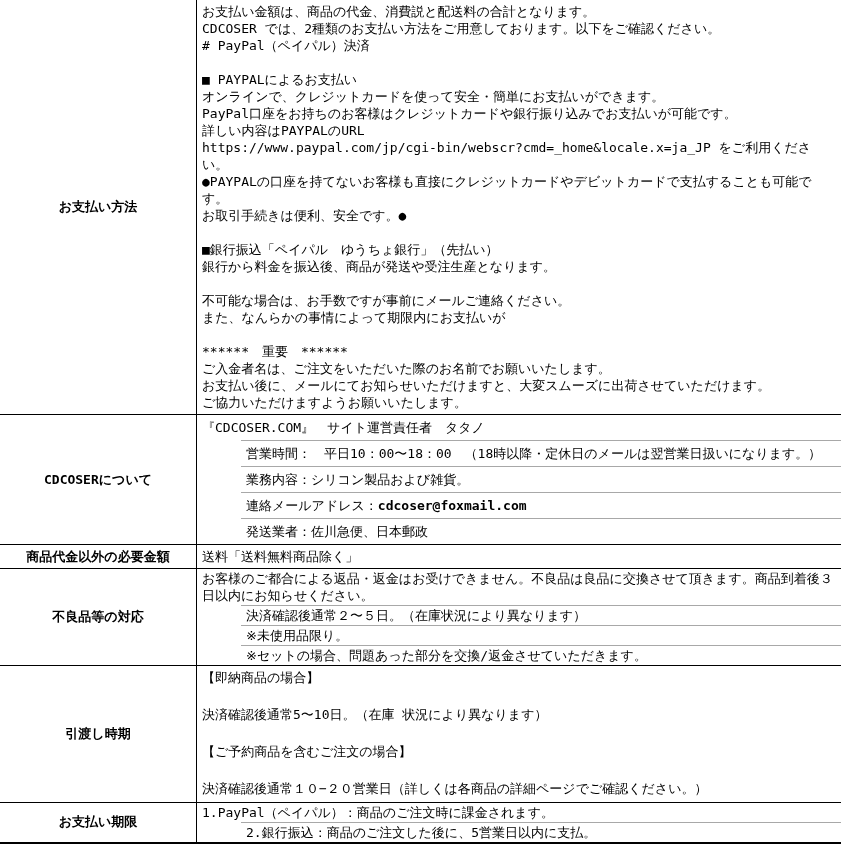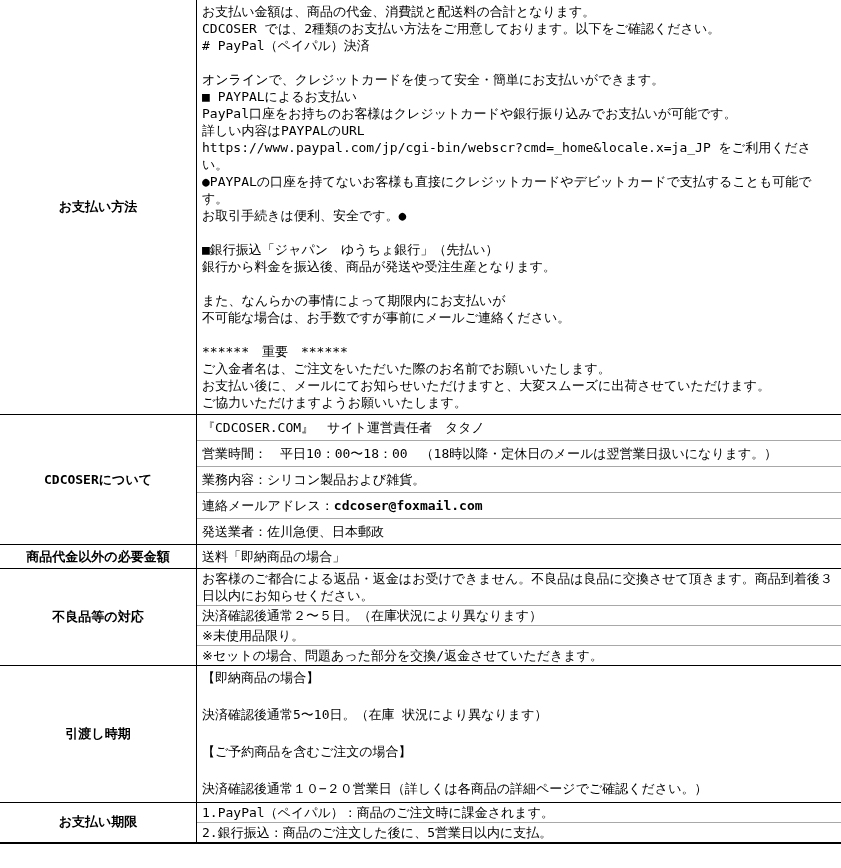--- a/index.html
+++ b/index.html
@@ -9,48 +9,48 @@
   .row { display:grid; grid-template-columns:197px 1fr; border-top:1px solid #000; }
   .row:first-child { border-top:none; }
   .hdr { border-right:1px solid #000; display:flex; align-items:center;
          justify-content:center; text-align:center; font-weight:bold; padding:2px 24px; }
   .content { padding:3px 5px; }
   .content.nopad { padding:0; }
   .line { min-height:17px; line-height:17px; white-space:normal; }
   .line18 { min-height:18.5px; line-height:18.5px; }
   .subrow { padding:4px 5px; line-height:17px; }
   .subrow.tight { padding:1px 5px; }
-  .subrow + .subrow { border-top:1px solid #a8a8a8; }
+  .subrow + .subrow { border-top:1px solid #a8a8a8;margin-left:44px; }
   .bold { font-weight:bold; }
 </style>
 </head>
 <body>
 
 <div class="table">
 
   <div class="row">
     <div class="hdr">お支払い方法</div>
     <div class="content">
       <div class="line">お支払い金額は、商品の代金、消費説と配送料の合計となります。</div>
       <div class="line">CDCOSER では、2種類のお支払い方法をご用意しております。以下をご確認ください。</div>
       <div class="line"># PayPal（ペイパル）決済</div>
       <div class="line"></div>
+      <div class="line">■ PAYPALによるお支払い</div>
       <div class="line">オンラインで、クレジットカードを使って安全・簡単にお支払いができます。</div>
-      <div class="line">■ PAYPALによるお支払い</div>
       <div class="line">PayPal口座をお持ちのお客様はクレジットカードや銀行振り込みでお支払いが可能です。</div>
       <div class="line">詳しい内容はPAYPALのURL</div>
       <div class="line">https://www.paypal.com/jp/cgi-bin/webscr?cmd=_home&amp;locale.x=ja_JP をご利用ください。</div>
       <div class="line">●PAYPALの口座を持てないお客様も直接にクレジットカードやデビットカードで支払することも可能です。</div>
       <div class="line">お取引手続きは便利、安全です。●</div>
       <div class="line"></div>
-      <div class="line">■銀行振込「ジャパン　ゆうちょ銀行」（先払い）</div>
+      <div class="line">■銀行振込「ペイパル　ゆうちょ銀行」（先払い）</div>
       <div class="line">銀行から料金を振込後、商品が発送や受注生産となります。</div>
       <div class="line"></div>
+      <div class="line">不可能な場合は、お手数ですが事前にメールご連絡ください。</div>
       <div class="line">また、なんらかの事情によって期限内にお支払いが</div>
-      <div class="line">不可能な場合は、お手数ですが事前にメールご連絡ください。</div>
       <div class="line"></div>
       <div class="line">******　重要　******</div>
       <div class="line">ご入金者名は、ご注文をいただいた際のお名前でお願いいたします。</div>
       <div class="line">お支払い後に、メールにてお知らせいただけますと、大変スムーズに出荷させていただけます。</div>
       <div class="line">ご協力いただけますようお願いいたします。</div>
     </div>
   </div>
 
   <div class="row">
     <div class="hdr">CDCOSERについて</div>
@@ -59,21 +59,21 @@
       <div class="subrow">営業時間：　平日10：00〜18：00　（18時以降・定休日のメールは翌営業日扱いになります。）</div>
       <div class="subrow">業務内容：シリコン製品および雑貨。</div>
       <div class="subrow"><span>連絡メールアドレス：</span><span class="bold">cdcoser@foxmail.com</span></div>
       <div class="subrow">発送業者：佐川急便、日本郵政</div>
     </div>
   </div>
 
   <div class="row">
     <div class="hdr">商品代金以外の必要金額</div>
     <div class="content">
-      <div class="line">送料「即納商品の場合」</div>
+      <div class="line">送料「送料無料商品除く」</div>
     </div>
   </div>
 
 
   <div class="row">
     <div class="hdr">不良品等の対応</div>
     <div class="content nopad">
       <div class="subrow tight">お客様のご都合による返品・返金はお受けできません。不良品は良品に交換させて頂きます。商品到着後３日以内にお知らせください。</div>
       <div class="subrow tight">決済確認後通常２〜５日。（在庫状況により異なります）</div>
       <div class="subrow tight">※未使用品限り。</div>

